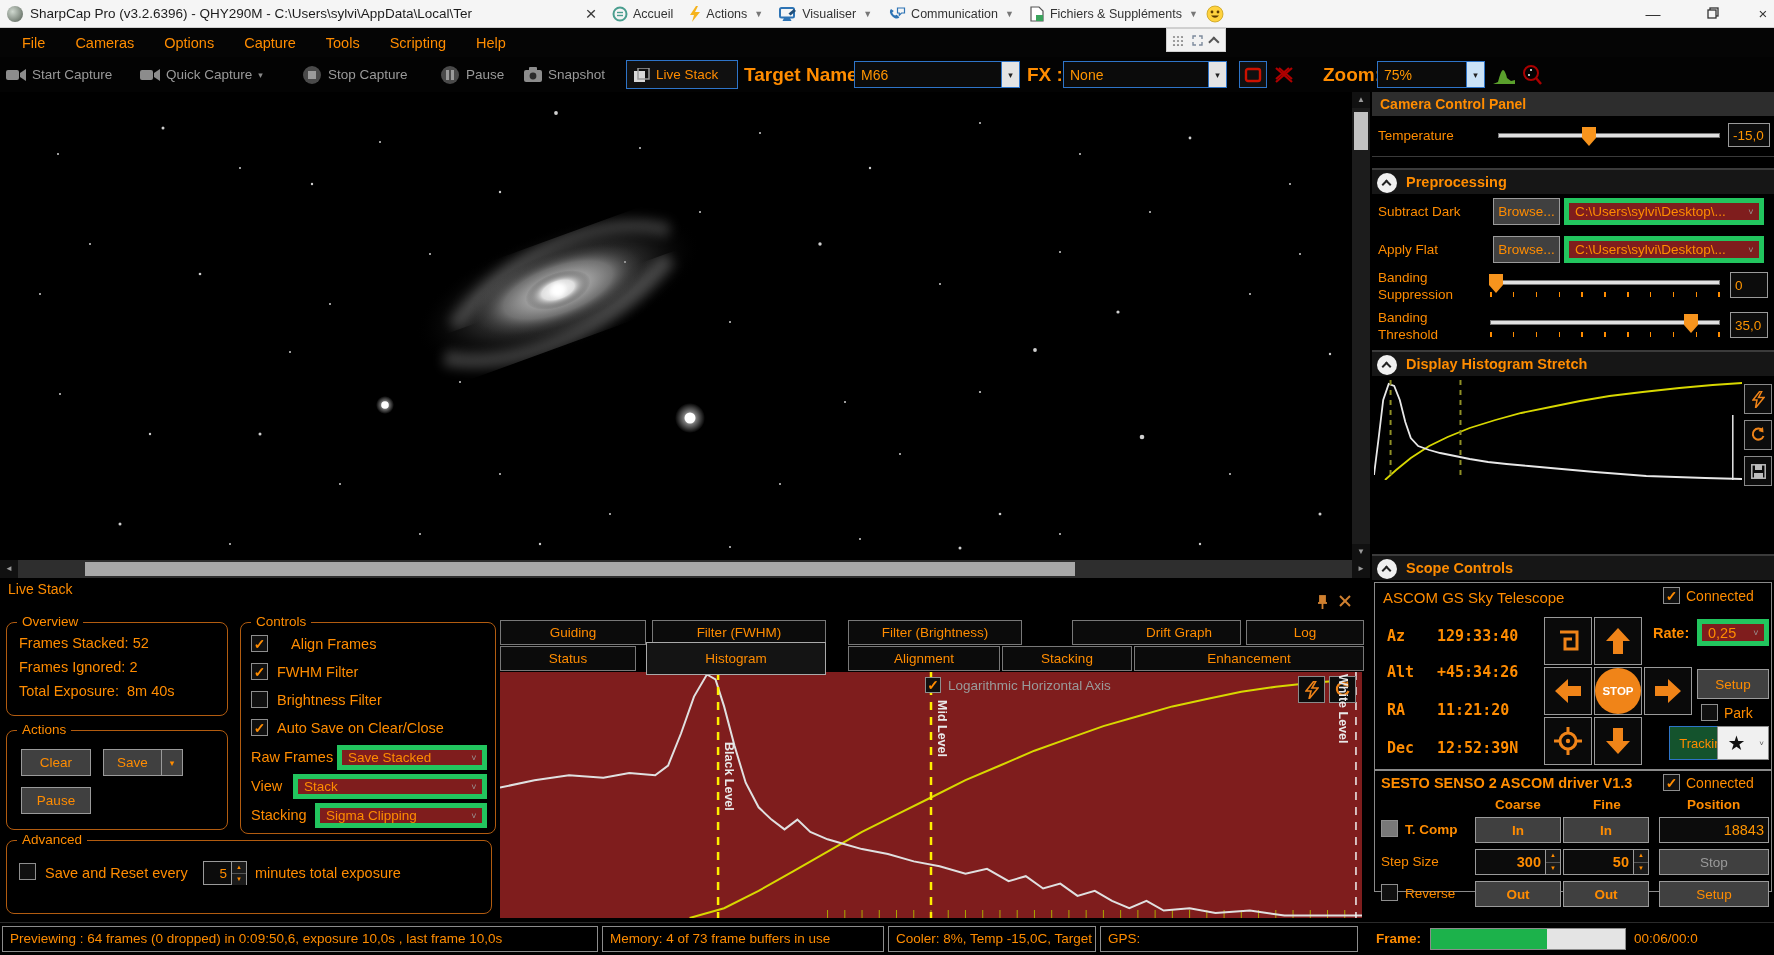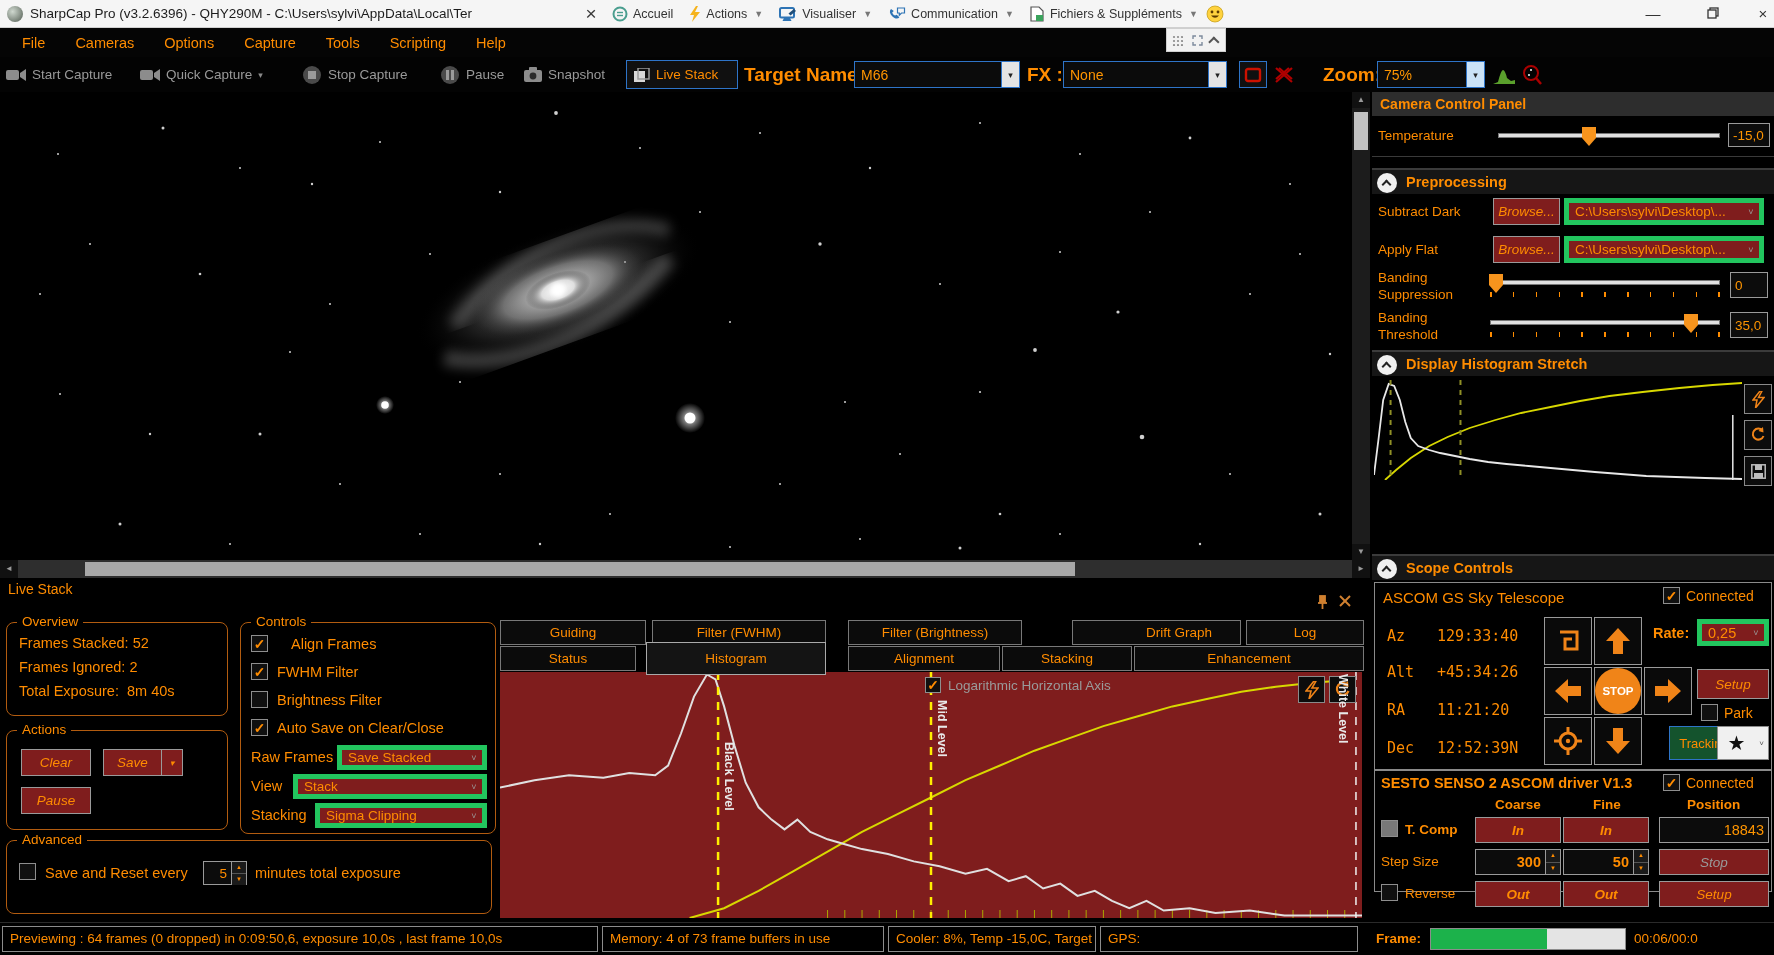--- a/index.html
+++ b/index.html
@@ -71,22 +71,22 @@
   .dock-title { position:absolute; left:8px; top:3px; color:#ff8c00; font-size:14px; }
   .dock-icons { position:absolute; left:1316px; top:17px; display:flex; gap:10px; }
   .grpbox { position:absolute; border:1px solid #b25c10; border-radius:8px; }
   .grpbox .legend { position:absolute; top:-9px; left:10px; background:#000; padding:0 5px;
                     color:#ff8c00; font-size:13.5px; }
   .ls-row { position:absolute; color:#ff8c00; font-size:14.5px; white-space:nowrap; }
   .cb { width:17px; height:17px; background:#101010; border:1px solid #8e8e8e; display:inline-flex;
         align-items:center; justify-content:center; flex:none; }
   .cb.checked::after { content:"\2713"; color:#ff8c00; font-weight:bold; font-size:14px; line-height:1; }
   .cb.filled { background:#787878; }
-  .btn { background:#7f1d1d; border:1px solid #9a9a9a; color:#ff8c00; font-size:13.5px;
-         display:flex; align-items:center; justify-content:center;font-style:italic; }
+  .btn { background:#404040; border:1px solid #9a9a9a; color:#ff8c00; font-size:13.5px;
+         display:flex; align-items:center; justify-content:center; }
   .btn.gray { color:#9a9a9a; }
   .select { background:#7f1d1d; border:5px solid #22c55e; color:#ff8c00; font-size:13.5px;
             display:flex; align-items:center; }
   .select .sv { flex:1; padding:0 6px; white-space:nowrap; overflow:hidden; }
   .select .sc { width:16px; color:#9a9a9a; font-size:9px; text-align:center; }
   .spinner { display:flex; background:#0c0c0c; border:1px solid #9a9a9a; height:24px; }
   .spinner .num { color:#ff8c00; font-size:13.5px; padding:0 4px; display:flex; align-items:center;
                   justify-content:flex-end; flex:1; }
   .spinner .updown { width:15px; display:flex; flex-direction:column; border-left:1px solid #9a9a9a; }
   .spinner .updown span { flex:1; font-size:6px; color:#ff8c00; text-align:center; line-height:11px;
@@ -121,21 +121,21 @@
   .hamburger div { height:2px; background:#bdbdbd; margin:3px 0; }
   .rp-label { position:absolute; color:#ff8c00; font-size:13.5px; }
   .slider { position:absolute; height:5px; background:#e0e0e0; border:1px solid #777; }
   .slider .thumb { position:absolute; top:-7px; width:14px; height:19px; background:#f7941d;
                    clip-path:polygon(0 0,100% 0,100% 58%,50% 100%,0 58%); }
   .ticks { position:absolute; display:flex; justify-content:space-between; }
   .ticks i { width:1.5px; height:5px; background:#ff8c00; }
   .valbox { position:absolute; background:#0c0c0c; border:1px solid #9a9a9a; color:#ff9500;
             font-size:13.5px; display:flex; align-items:center; padding:0 4px; }
   .scope-box, .sesto-box { position:absolute; left:2px; width:398px; border:1px solid #8a8a8a; background:#000; }
-  .coord-lab { position:absolute; font-family:"DejaVu Sans Mono", monospace; font-weight:normal;
+  .coord-lab { position:absolute; font-family:"DejaVu Sans Mono", monospace; font-weight:bold;
                color:#ff8c00; font-size:15px; }
   .pad-cell { position:absolute; width:48px; height:48px; background:#0a0a0a; border:1px solid #9a9a9a;
               display:flex; align-items:center; justify-content:center; }
   .stop-circle { width:46px; height:46px; border-radius:50%; background:#f08418; color:#fff;
                  font-size:11.5px; font-weight:bold; display:flex; align-items:center; justify-content:center; }
   .conn { position:absolute; display:flex; align-items:center; gap:6px; color:#ff8c00; font-size:14px; }
   .track-btn { position:absolute; background:#14532d; border:1px solid #2e74c8; color:#ff8c00;
                font-size:13px; display:flex; align-items:center; justify-content:center;margin-left:25px; }
   .star-btn { position:absolute; background:#f0f0f0; border:1px solid #8a8a8a; display:flex; align-items:center; }
   .star-btn .glyph { flex:1; text-align:center; color:#111; font-size:20px; line-height:1; }

